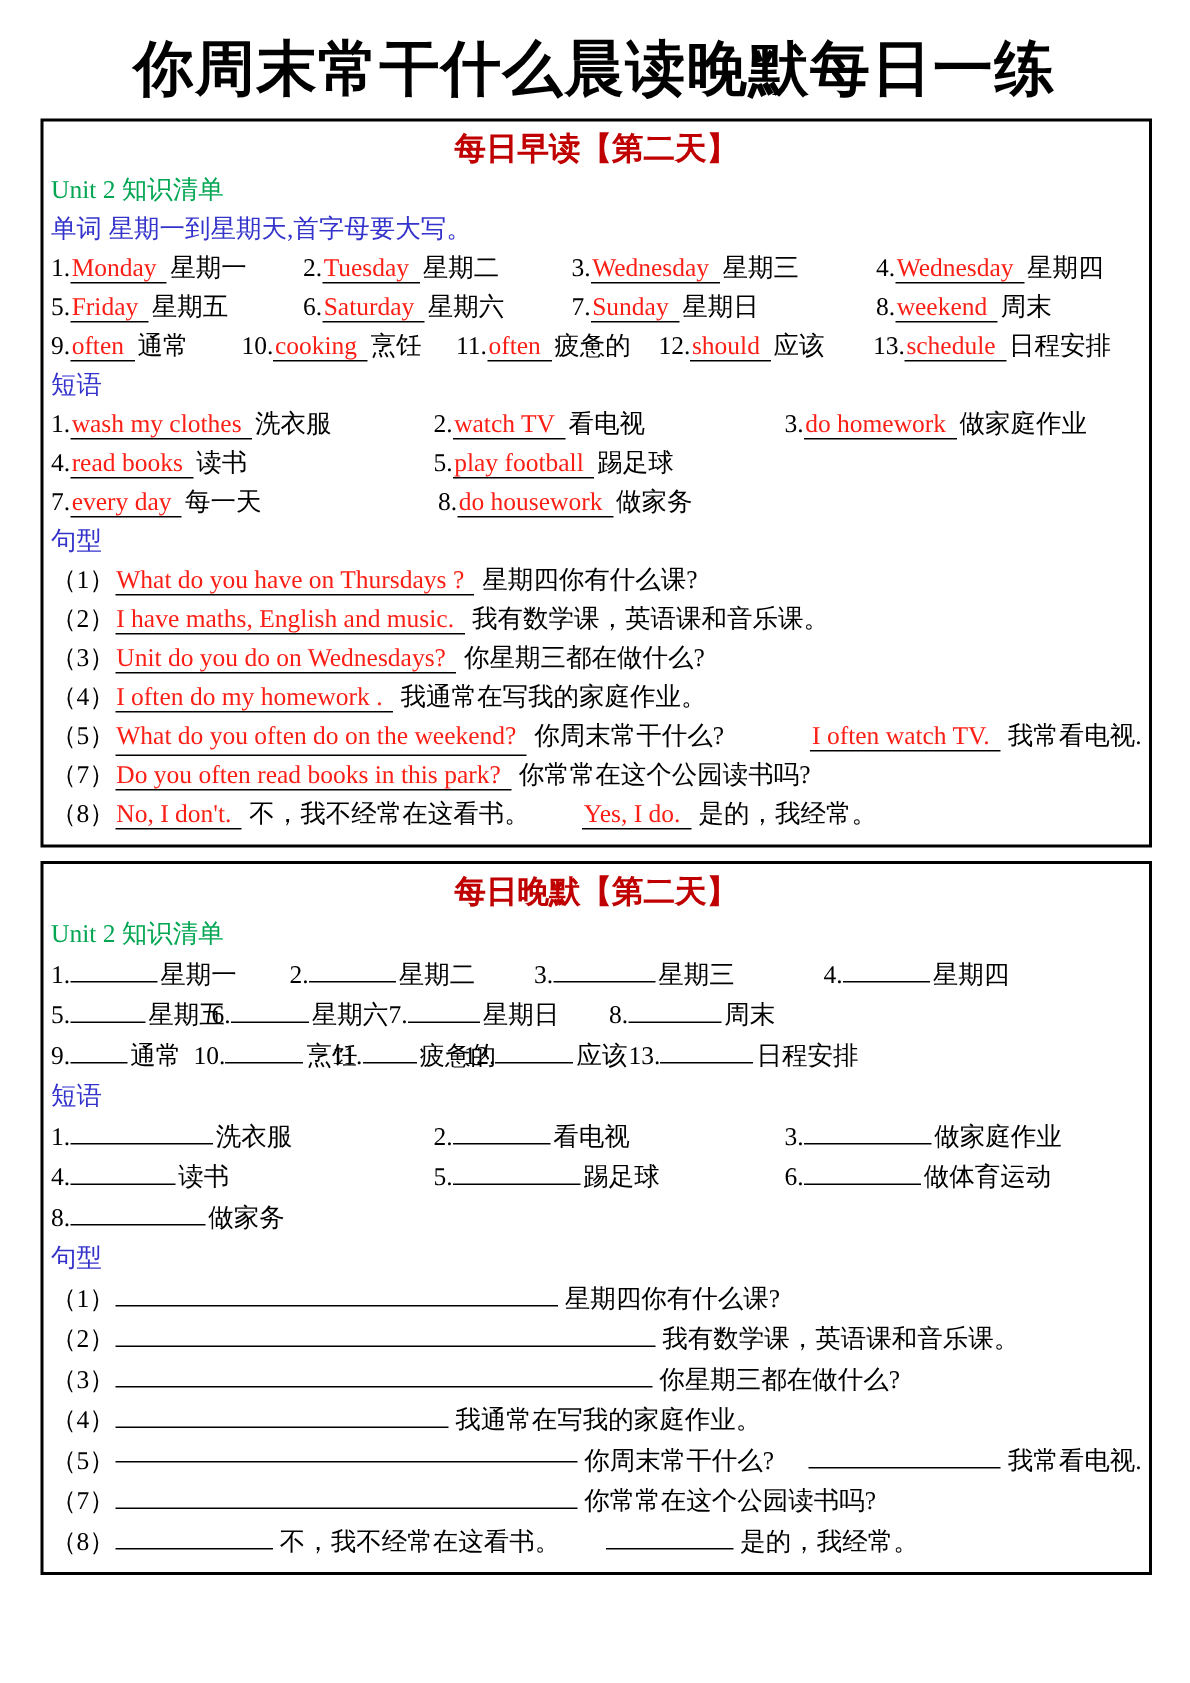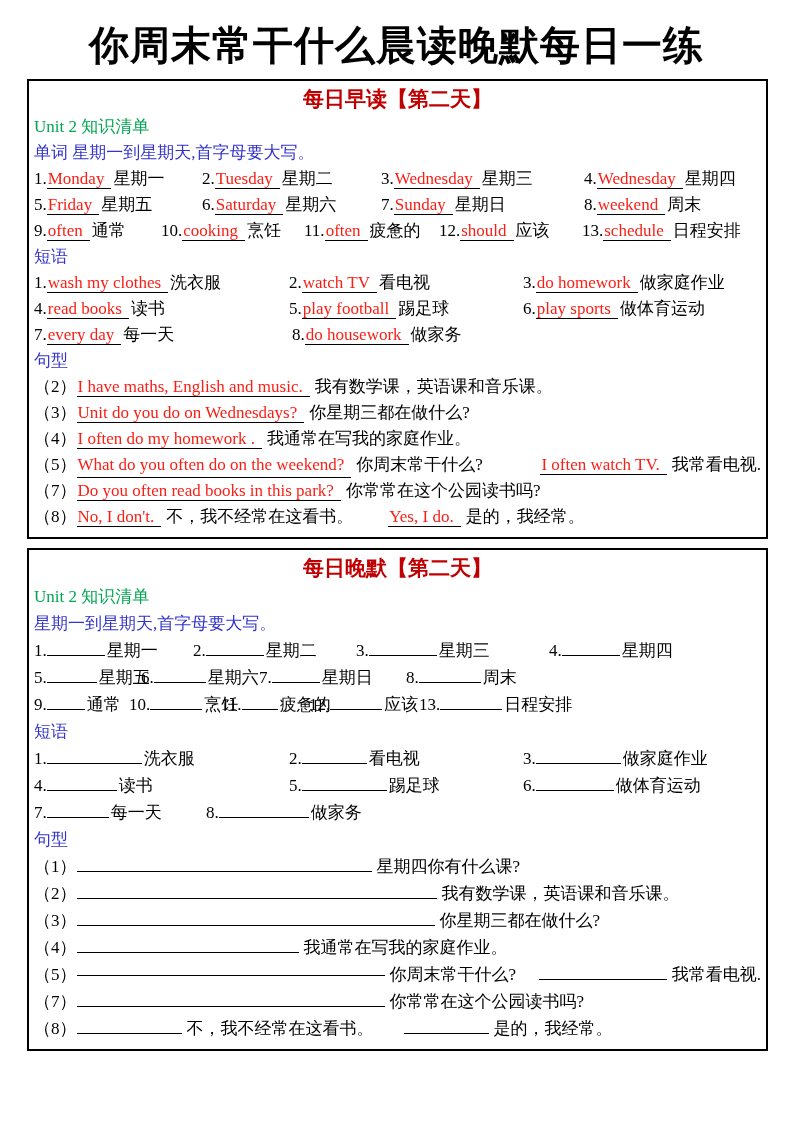--- a/index.html
+++ b/index.html
@@ -72,45 +72,44 @@
 
   <div class="line blue">短语</div>
   <div class="line cols c3">
     <span class="witem"><span>1.</span><span class="ans">wash my clothes</span><span class="zh">洗衣服</span></span>
     <span class="witem"><span>2.</span><span class="ans">watch TV</span><span class="zh">看电视</span></span>
     <span class="witem"><span>3.</span><span class="ans">do homework</span><span class="zh">做家庭作业</span></span>
   </div>
   <div class="line cols c3">
     <span class="witem"><span>4.</span><span class="ans">read books</span><span class="zh">读书</span></span>
     <span class="witem"><span>5.</span><span class="ans">play football</span><span class="zh">踢足球</span></span>
-    <span class="witem"><span>6.</span><span class="ans">play sports</span><span class="zh">做体育运动</span></span>
   </div>
   <div class="line cols c2m">
     <span class="witem"><span>7.</span><span class="ans">every day</span><span class="zh">每一天</span></span>
     <span class="witem"><span>8.</span><span class="ans">do housework</span><span class="zh">做家务</span></span>
   </div>
 
   <div class="line blue">句型</div>
+  <div class="line prow"><span>（1）</span><span class="ans">What do you have on Thursdays ?</span><span class="pzh">星期四你有什么课?</span></div>
   <div class="line prow"><span>（2）</span><span class="ans">I have maths, English and music.</span><span class="pzh">我有数学课，英语课和音乐课。</span></div>
   <div class="line prow"><span>（3）</span><span class="ans">Unit do you do on Wednesdays?</span><span class="pzh">你星期三都在做什么?</span></div>
   <div class="line prow"><span>（4）</span><span class="ans">I often do my homework .</span><span class="pzh">我通常在写我的家庭作业。</span></div>
   <div class="line prow flexrow">
       <span>（5）</span>
       <span class="ans">What do you often do on the weekend?</span>
       <span class="pzh">你周末常干什么?</span>
       <span class="rgroup"><span class="ans">I often watch TV.</span><span class="pzh">我常看电视.</span></span>
     </div>
   <div class="line prow"><span>（7）</span><span class="ans">Do you often read books in this park?</span><span class="pzh">你常常在这个公园读书吗?</span></div>
   <div class="line prow"><span>（8）</span><span class="ans">No, I don't.</span><span class="pzh">不，我不经常在这看书。</span><span class="sp" style="width:35px"></span><span class="ans">Yes, I do.</span><span class="pzh">是的，我经常。</span></div>
 </div>
 
 <div class="box e">
   <div class="box-heading">每日晚默【第二天】</div>
   <div class="line green">Unit 2  知识清单</div>
-  <div class="line blue">星期一到星期天,首字母要大写。</div>
 
   <div class="line cols e4">
     <span class="witem"><span>1.</span><span class="blank" style="width:58px"></span><span class="zh">星期一</span></span>
     <span class="witem"><span>2.</span><span class="blank" style="width:58px"></span><span class="zh">星期二</span></span>
     <span class="witem"><span>3.</span><span class="blank" style="width:68px"></span><span class="zh">星期三</span></span>
     <span class="witem"><span>4.</span><span class="blank" style="width:58px"></span><span class="zh">星期四</span></span>
   </div>
   <div class="line cols e4b">
     <span class="witem"><span>5.</span><span class="blank" style="width:50px"></span><span class="zh">星期五</span></span>
     <span class="witem"><span>6.</span><span class="blank" style="width:52px"></span><span class="zh">星期六</span></span>
@@ -130,21 +129,20 @@
     <span class="witem"><span>1.</span><span class="blank" style="width:95px"></span><span class="zh">洗衣服</span></span>
     <span class="witem"><span>2.</span><span class="blank" style="width:65px"></span><span class="zh">看电视</span></span>
     <span class="witem"><span>3.</span><span class="blank" style="width:85px"></span><span class="zh">做家庭作业</span></span>
   </div>
   <div class="line cols c3">
     <span class="witem"><span>4.</span><span class="blank" style="width:70px"></span><span class="zh">读书</span></span>
     <span class="witem"><span>5.</span><span class="blank" style="width:85px"></span><span class="zh">踢足球</span></span>
     <span class="witem"><span>6.</span><span class="blank" style="width:78px"></span><span class="zh">做体育运动</span></span>
   </div>
   <div class="line cols c2e">
-    <span class="witem"><span>7.</span><span class="blank" style="width:62px"></span><span class="zh">每一天</span></span>
     <span class="witem"><span>8.</span><span class="blank" style="width:90px"></span><span class="zh">做家务</span></span>
   </div>
 
   <div class="line blue">句型</div>
   <div class="line prow"><span>（1）</span><span class="blank" style="width:295px"></span><span class="pzh">星期四你有什么课?</span></div>
   <div class="line prow"><span>（2）</span><span class="blank" style="width:360px"></span><span class="pzh">我有数学课，英语课和音乐课。</span></div>
   <div class="line prow"><span>（3）</span><span class="blank" style="width:358px"></span><span class="pzh">你星期三都在做什么?</span></div>
   <div class="line prow"><span>（4）</span><span class="blank" style="width:222px"></span><span class="pzh">我通常在写我的家庭作业。</span></div>
   <div class="line prow flexrow">
       <span>（5）</span>

